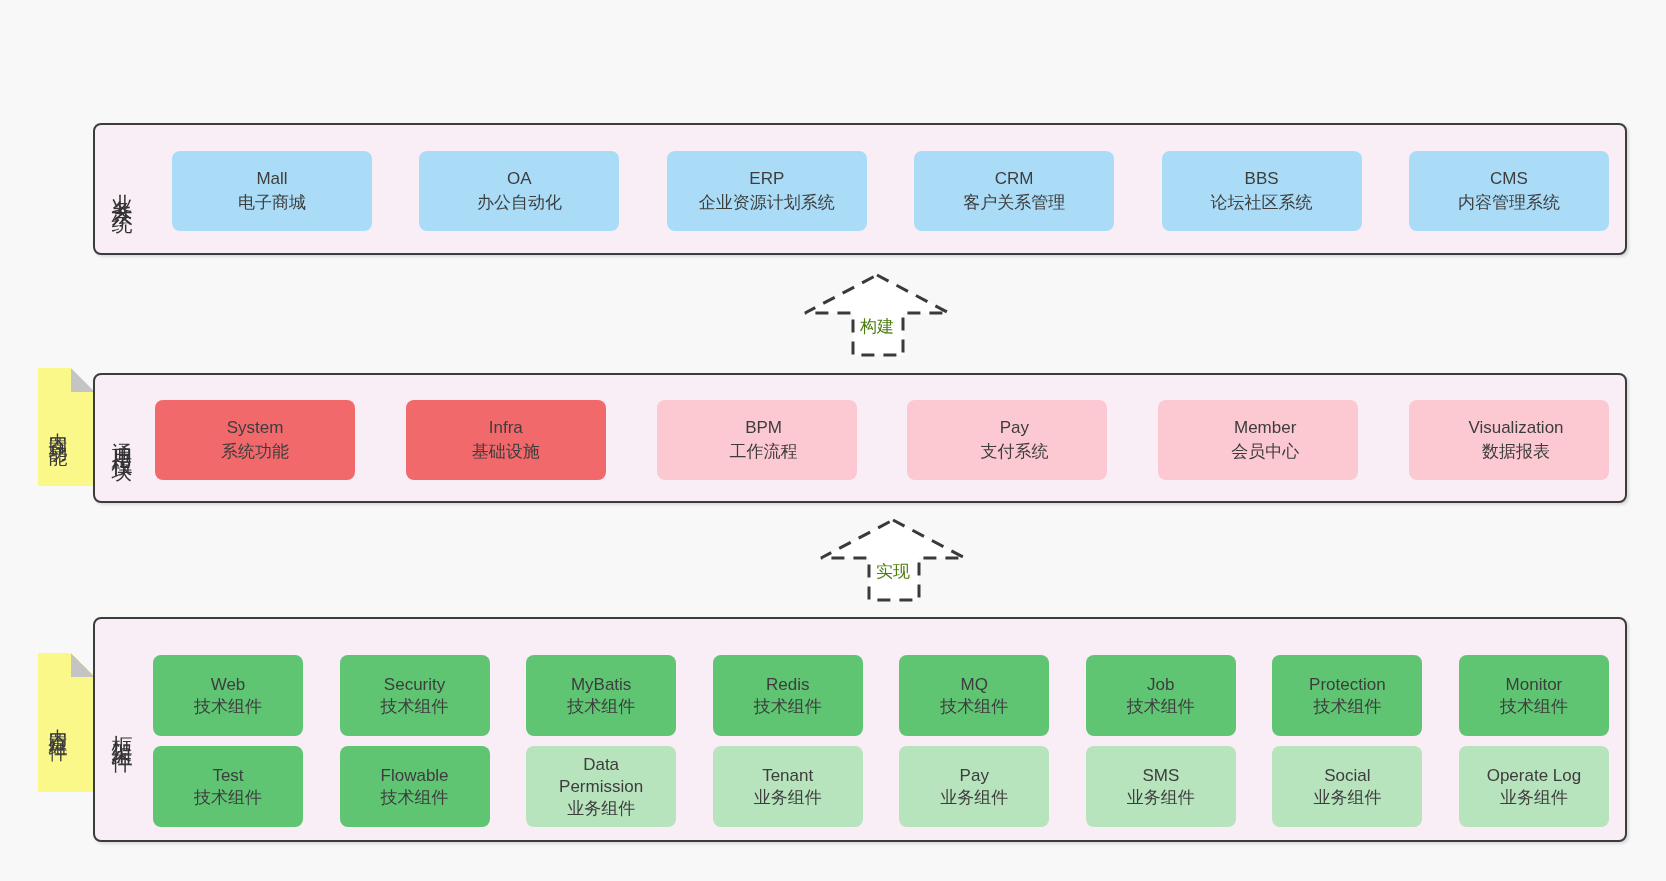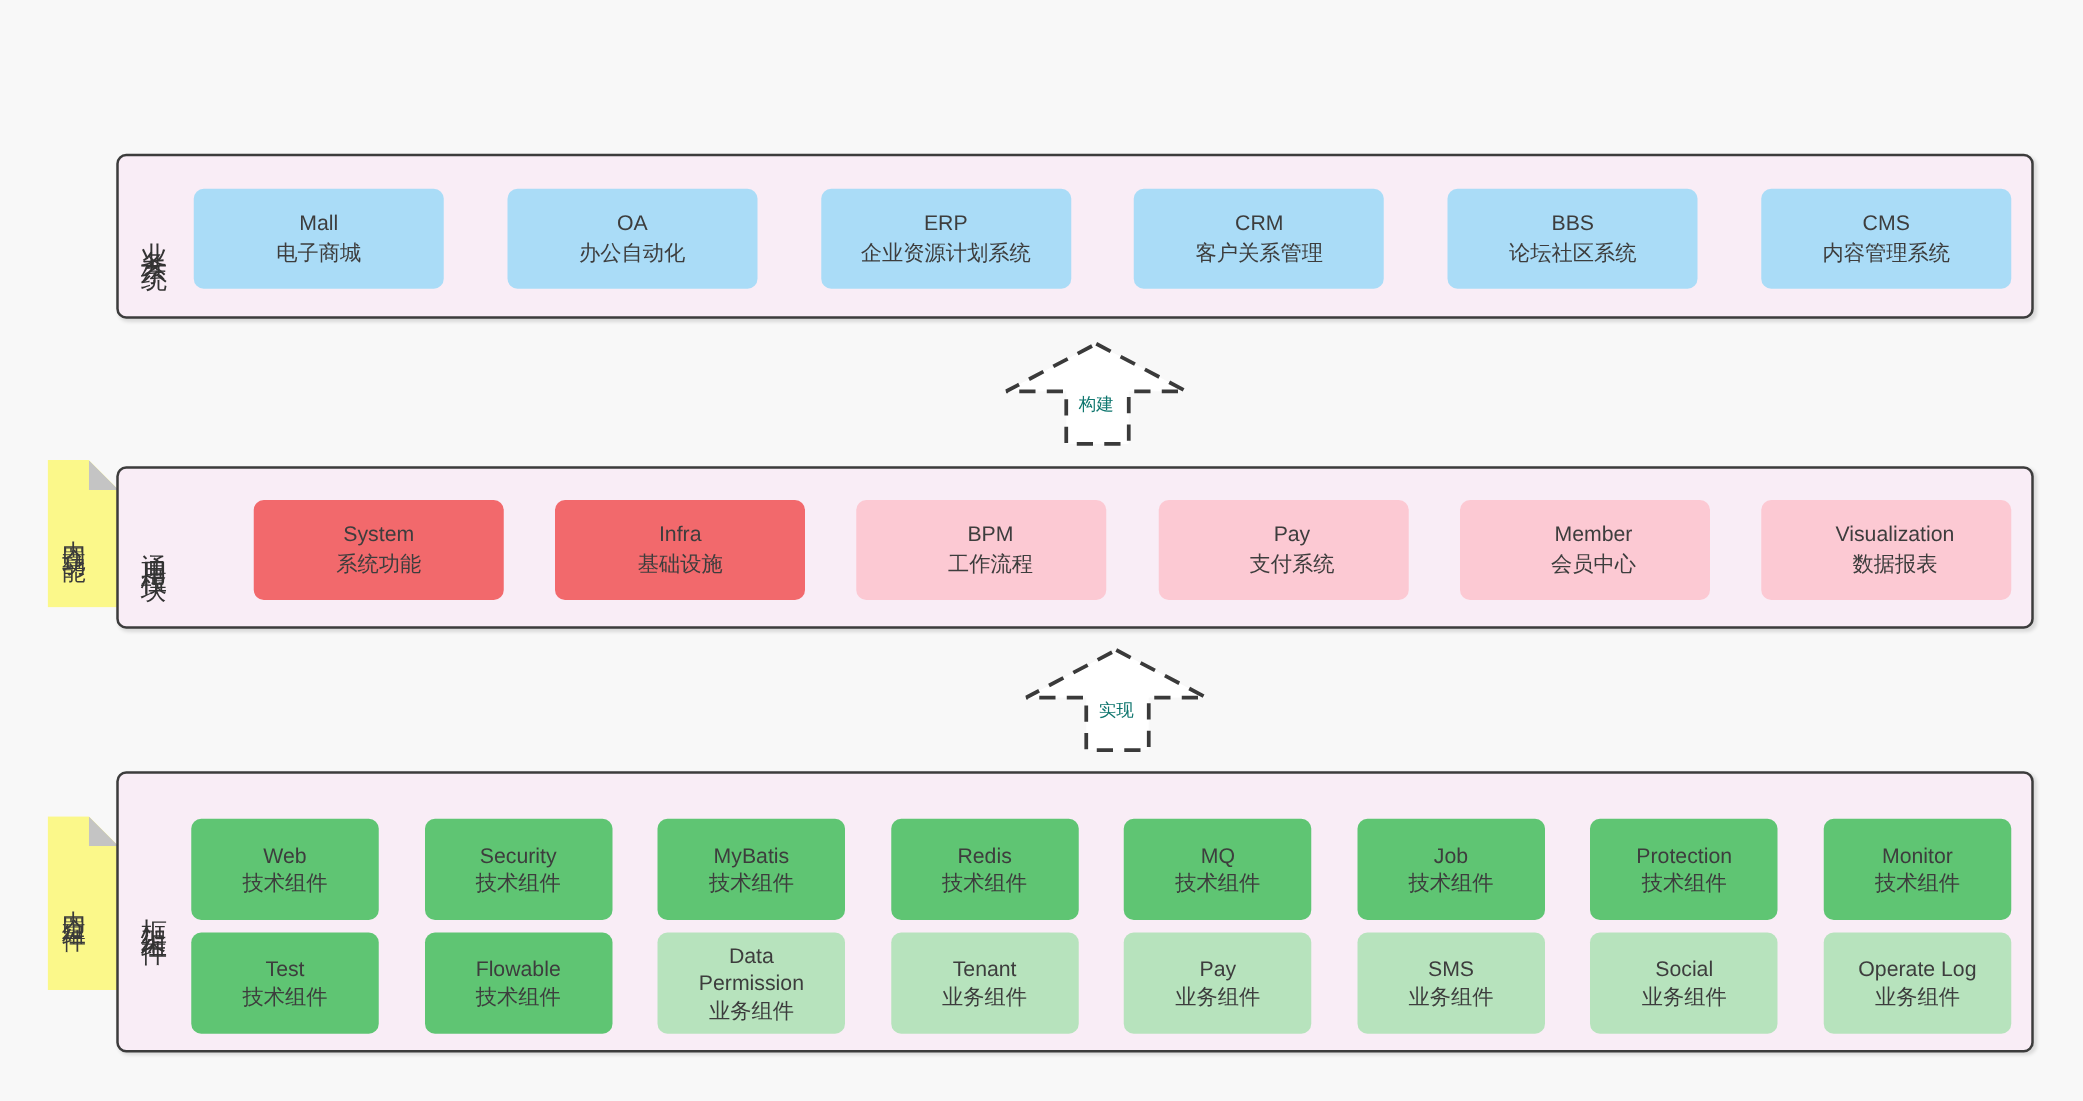--- a/index.html
+++ b/index.html
@@ -32,21 +32,21 @@
   .boxrow.six{top:26px;height:80px;}
   .box{
     display:flex;flex-direction:column;align-items:center;justify-content:center;
     border-radius:8px;text-align:center;
     font-size:17px;line-height:24px;
     box-sizing:border-box;
   }
   .box .nm,.box .ds{pointer-events:none;}
   .box.w200{width:200px;height:80px;}
   .box.w150{width:150px;height:81px;padding:0 18px;line-height:22px;}
-  .blue{background:#aadcf7;}
+  .blue{background:#aadcf7;margin-left:17px;}
   .red{background:#f2696c;}
   .pink{background:#fcc9d3;padding-left:14px;}
   .green{background:#5fc573;}
   .lgreen{background:#b7e3bd;}
   
   .note-tag{
     position:absolute;width:57px;background:#fbf88a;z-index:1;
     clip-path:polygon(0 0,calc(100% - 24px) 0,100% 24px,100% 100%,0 100%);
     display:flex;align-items:center;justify-content:flex-start;
     padding-left:7px;box-sizing:border-box;
@@ -58,21 +58,21 @@
   }
   .tag-text{
     writing-mode:vertical-rl;text-orientation:upright;
     font-size:19px;letter-spacing:5px;color:#3a3a3a;
   }
   
   .arrow{position:absolute;width:148px;height:88px;z-index:1;}
   .arrow svg{position:absolute;left:0;top:0;}
   .arrow-label{
     position:absolute;left:50%;top:44px;transform:translateX(-50%);
-    font-size:14px;color:#0f766e;white-space:nowrap;background:#fff;
+    font-size:17px;color:#4d7c0f;white-space:nowrap;background:#fff;
     padding:0 2px;
   }
 </style>
 </head>
 <body>
 
 <div class="canvas">
 
   <div class="note-tag" style="left:38px;top:368px;height:118px;">
     <span class="tag-text">内置功能</span>
@@ -113,21 +113,21 @@
 
   <div class="arrow" style="left:803px;top:271px;">
     <svg width="148" height="88" viewBox="0 0 148 88">
       <polygon points="74,4 146,42 100,42 100,84 50,84 50,42 2,42" fill="#ffffff" stroke="#3a3a3a" stroke-width="3" stroke-dasharray="13 9"></polygon>
     </svg>
     <span class="arrow-label">构建</span>
   </div>
 
   <div class="panel" style="left:93px;top:373px;width:1534px;height:130px;">
     <div class="vlabel">通用模块</div>
-    <div class="boxrow six" style="top:25px;margin-left:48px;">
+    <div class="boxrow six" style="top:25px;">
       <div class="box w200 red">
         <span class="nm">System</span>
         <span class="ds">系统功能</span>
       </div>
       <div class="box w200 red">
         <span class="nm">Infra</span>
         <span class="ds">基础设施</span>
       </div>
       <div class="box w200 pink">
         <span class="nm">BPM</span>

